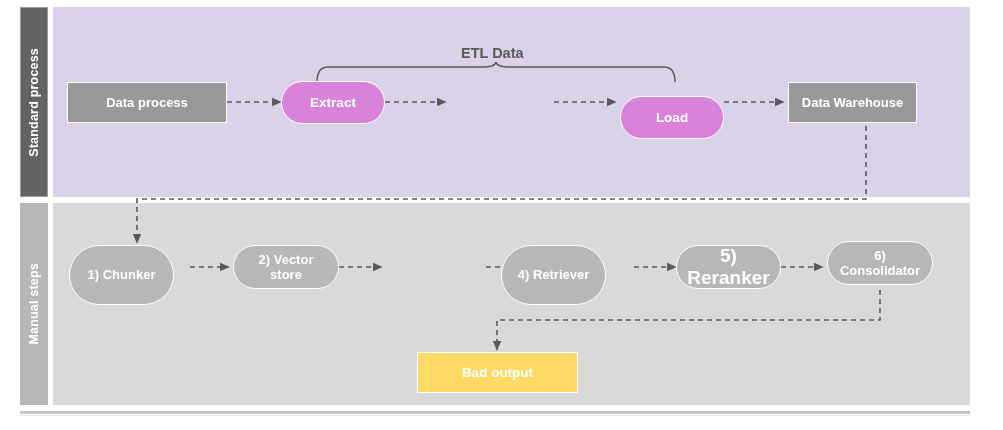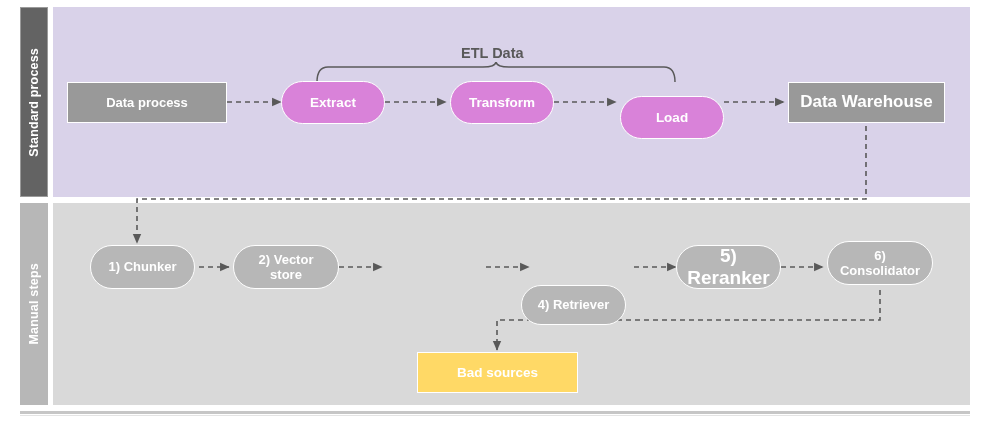--- a/index.html
+++ b/index.html
@@ -113,53 +113,50 @@
   </svg>
 
   <div class="node rect n-gray" style="left:67px;top:82px;width:160px;height:41px;font-size:13px;">
     <span>Data process</span>
   </div>
 
   <div class="node pill n-magenta" style="left:281px;top:81px;width:104px;height:43px;font-size:13.5px;">
     <span>Extract</span>
   </div>
 
-  <div class="node pill n-magenta" style="left:450px;top:81px;width:104px;height:43px;font-size:13.5px;">
-    <span>Transform</span>
-  </div>
 
   <div class="node pill n-magenta" style="left:620px;top:96px;width:104px;height:43px;font-size:13.5px;">
     <span>Load</span>
   </div>
 
-  <div class="node rect n-gray" style="left:788px;top:82px;width:157px;height:41px;font-size:17px;">
+  <div class="node rect n-gray" style="left:788px;top:82px;width:129px;height:41px;font-size:13px;">
     <span>Data Warehouse</span>
   </div>
 
-  <div class="node pill n-pillgray" style="left:90px;top:245px;width:105px;height:44px;font-size:13px;">
+  <div class="node pill n-pillgray" style="left:69px;top:245px;width:105px;height:60px;font-size:13px;">
     <span>1) Chunker</span>
   </div>
 
   <div class="node pill n-pillgray" style="left:233px;top:245px;width:106px;height:44px;font-size:13px;padding:0 18px;box-sizing:border-box;">
     <span>2) Vector store</span>
   </div>
 
 
-  <div class="node pill n-pillgray" style="left:521px;top:245px;width:105px;height:40px;font-size:13px;margin-top:40px;">
+  <div class="node pill n-pillgray" style="left:501px;top:245px;width:105px;height:60px;font-size:13px;">
     <span>4) Retriever</span>
   </div>
 
   <div class="node pill n-pillgray" style="left:676px;top:245px;width:105px;height:44px;font-size:19px;">
     <span>5) Reranker</span>
   </div>
 
   <div class="node pill n-pillgray" style="left:827px;top:241px;width:106px;height:44px;font-size:13px;padding:0 14px;box-sizing:border-box;">
     <span>6) Consolidator</span>
   </div>
 
   <div class="node rect n-yellow" style="left:417px;top:352px;width:161px;height:41px;font-size:13.5px;">
-    <span>Bad sources</span>
+    <span>Bad output</span>
   </div>
 
   <div id="bottom-rule"></div>
   <div id="bottom-rule2"></div>
 
 </div>
 
 </body></html>

